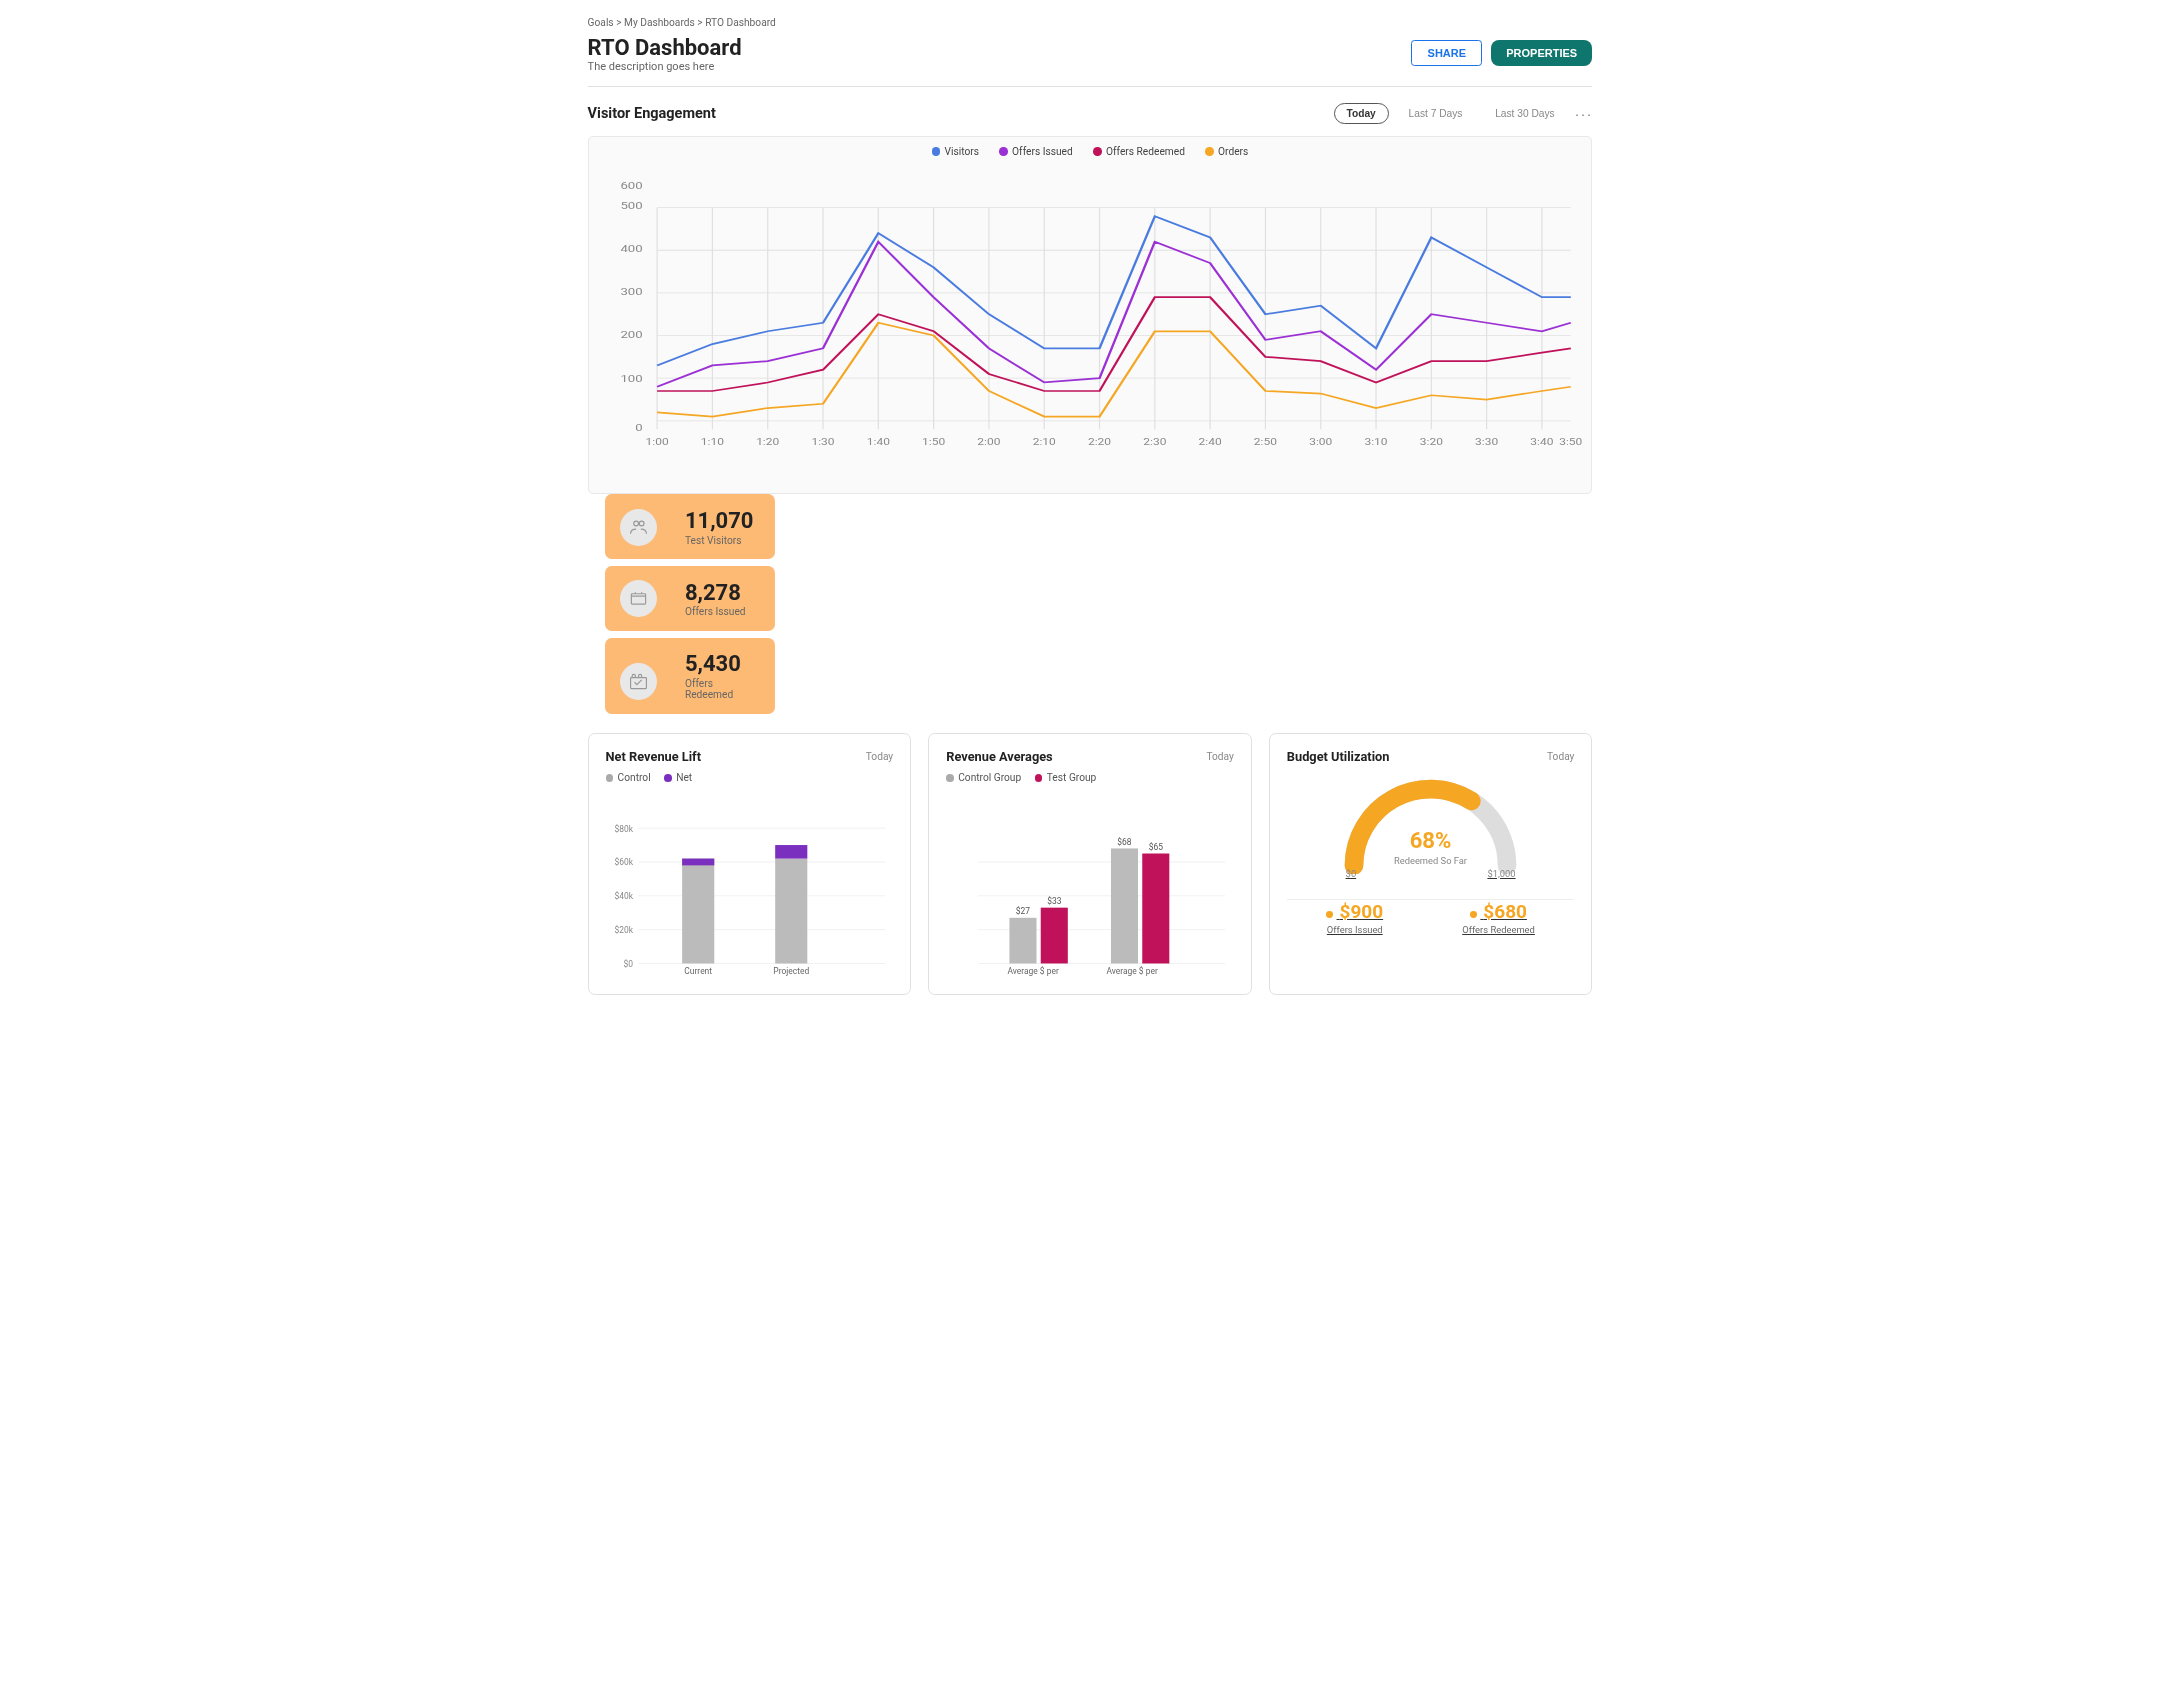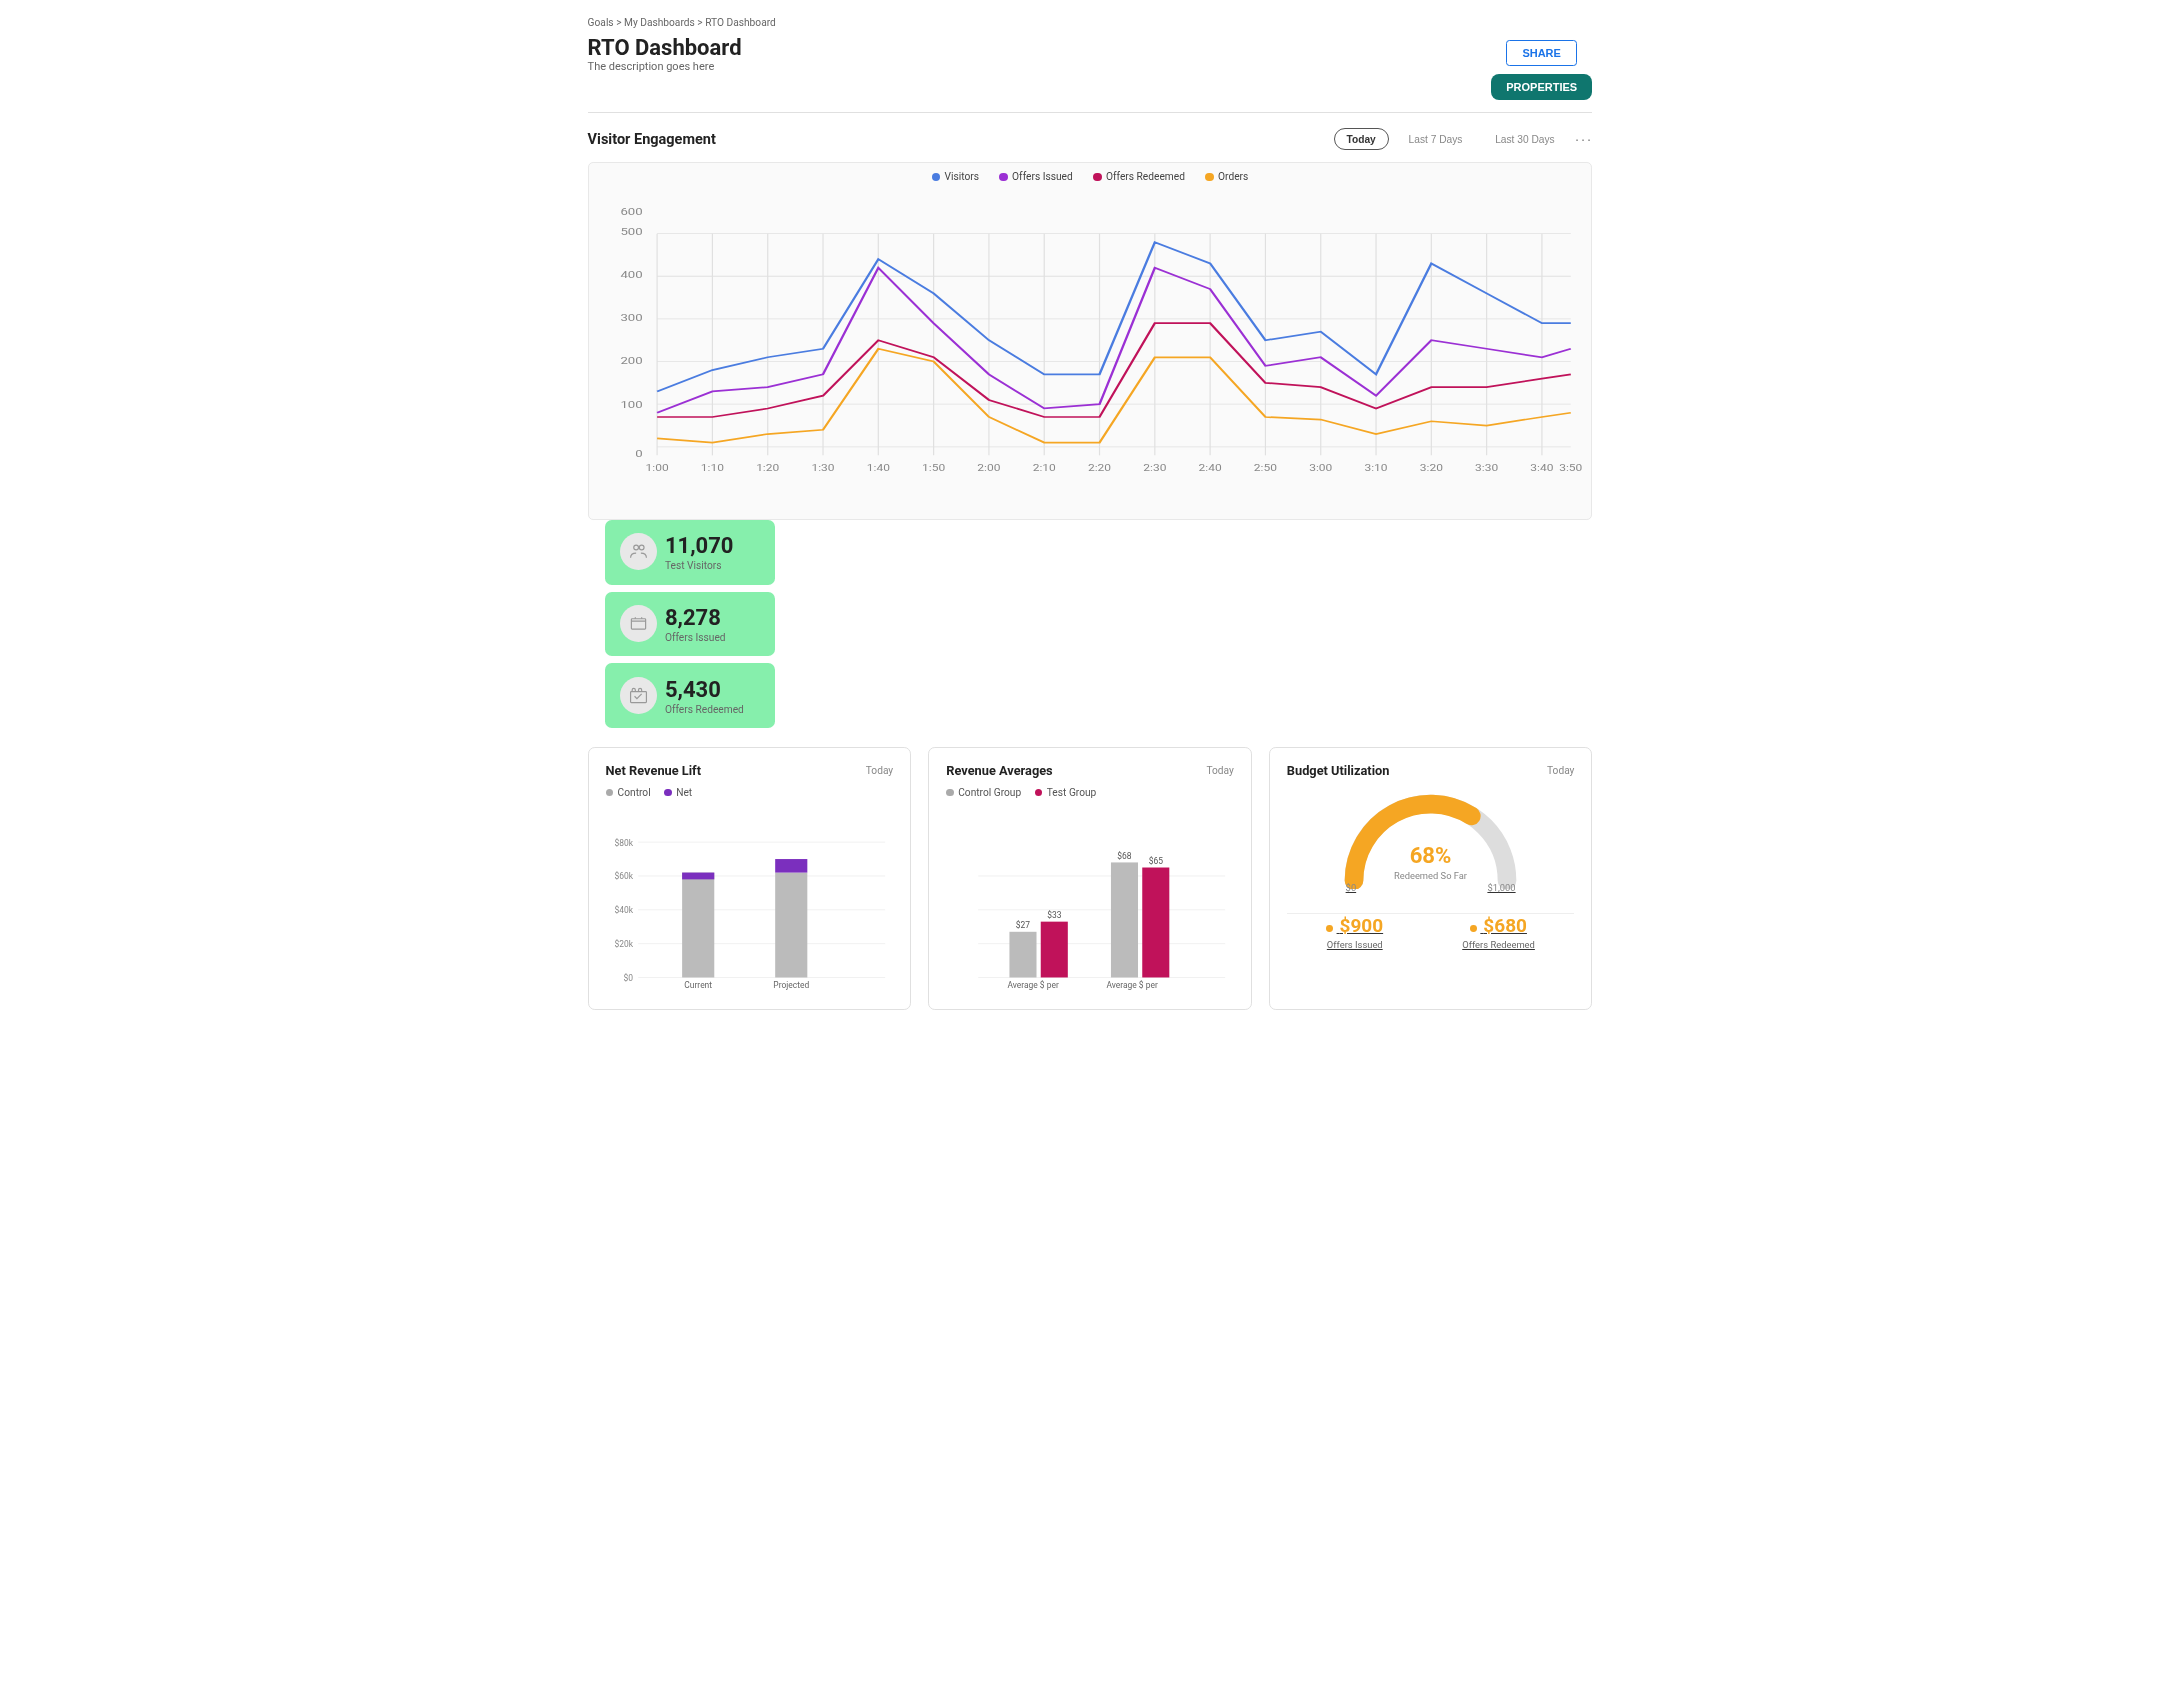--- a/index.html
+++ b/index.html
@@ -2,21 +2,21 @@
 <html style="font-size:13.6px"><head>
   <meta charset="utf-8">
   <style>
     * { box-sizing: border-box; margin: 0; padding: 0; }
     body { font-family: -apple-system, BlinkMacSystemFont, 'Segoe UI', Roboto, sans-serif; background: #fff; color: #333; font-size: 12px; }
     .page { max-width: 1056px; margin: 0 auto; padding: 17px 25.6px; }
     .breadcrumb { color: #666; font-size: 10.2px; margin-bottom: 6.8px; }
     .header-row { display: flex; justify-content: space-between; align-items: flex-start; margin-bottom: 3.4px; }
     .page-title { font-size: 22px; font-weight: 700; color: #222; }
     .page-subtitle { font-size: 11px; color: #666; margin-bottom: 1.7px; }
-    .header-buttons { display: flex; gap: 8.5px; align-items: center; margin-top: 5.1px; flex-direction: column; }
+    .header-buttons { display: flex; gap: 8.5px; align-items: center; margin-top: 5.1px; }
     .btn-share { background: #fff; color: #1a73e8; border: 1.3px solid #1a73e8; padding: 6px 15.3px; border-radius: 3.4px; font-size: 11px; font-weight: 600; cursor: pointer; }
     .btn-properties { background: #0f766e; color: #fff; border: none; padding: 6.8px 15.3px; border-radius: 8px; font-size: 11px; font-weight: 600; cursor: pointer; }
     .divider { border: none; border-top: 1.3px solid #e0e0e0; margin: 12px 0 15.3px 0; }
 
     
     .section-header { display: flex; justify-content: space-between; align-items: center; margin-bottom: 12px; }
     .section-title { font-size: 14.5px; font-weight: 700; color: #222; }
     .time-filters { display: flex; gap: 6.8px; align-items: center; }
     .time-btn { border: 1.3px solid #ccc; background: #fff; color: #555; padding: 4.3px 12px; border-radius: 17px; font-size: 10.2px; cursor: pointer; }
     .time-btn.active { background: #fff; border-color: #555; font-weight: 600; color: #333; }
@@ -25,21 +25,21 @@
 
     .engagement-container { display: flex; gap: 0; flex-direction: column; }
     .chart-area { flex: 1; border: 0.9px solid #e8e8e8; border-radius: 5.1px; padding: 8.5px 8.5px 6.8px 8.5px; background: #fafafa; position: relative; min-height: 358px; }
     .legend { display: flex; gap: 20.4px; justify-content: center; margin-bottom: 8.5px; }
     .legend-item { display: flex; align-items: center; gap: 4.3px; font-size: 10.2px; color: #444; }
     .legend-dot { width: 8.5px; height: 8.5px; border-radius: 50%; }
 
     .chart-svg-wrap { width: 100%; height: 307px; }
 
     .stats-panel { width: 170px; margin-left: 17px; display: flex; flex-direction: column; gap: 6.8px; }
-    .stat-card { background: #86efac; border-radius: 6.8px; padding: 13.6px 15.3px; display: flex; align-items: flex-start; gap: 8px; }
+    .stat-card { background: #fdba74; border-radius: 6.8px; padding: 13.6px 15.3px; display: flex; align-items: flex-end; gap: 28px; }
     .stat-icon { width: 37px; height: 37px; border-radius: 50%; background: #e8e8e8; display: flex; align-items: center; justify-content: center; flex-shrink: 0; }
     .stat-icon svg { width: 19px; height: 19px; }
     .stat-value { font-size: 22px; font-weight: 700; color: #222; }
     .stat-label { font-size: 10.2px; color: #666; margin-top: 1.7px; }
 
     
     .bottom-panels { display: flex; gap: 17px; margin-top: 19px; }
     .panel { flex: 1; border: 0.9px solid #e0e0e0; border-radius: 6.8px; padding: 15.3px 17px; background: #fff; }
     .panel-header { display: flex; justify-content: space-between; align-items: center; margin-bottom: 8.5px; }
     .panel-title { font-size: 12.8px; font-weight: 700; color: #222; }

